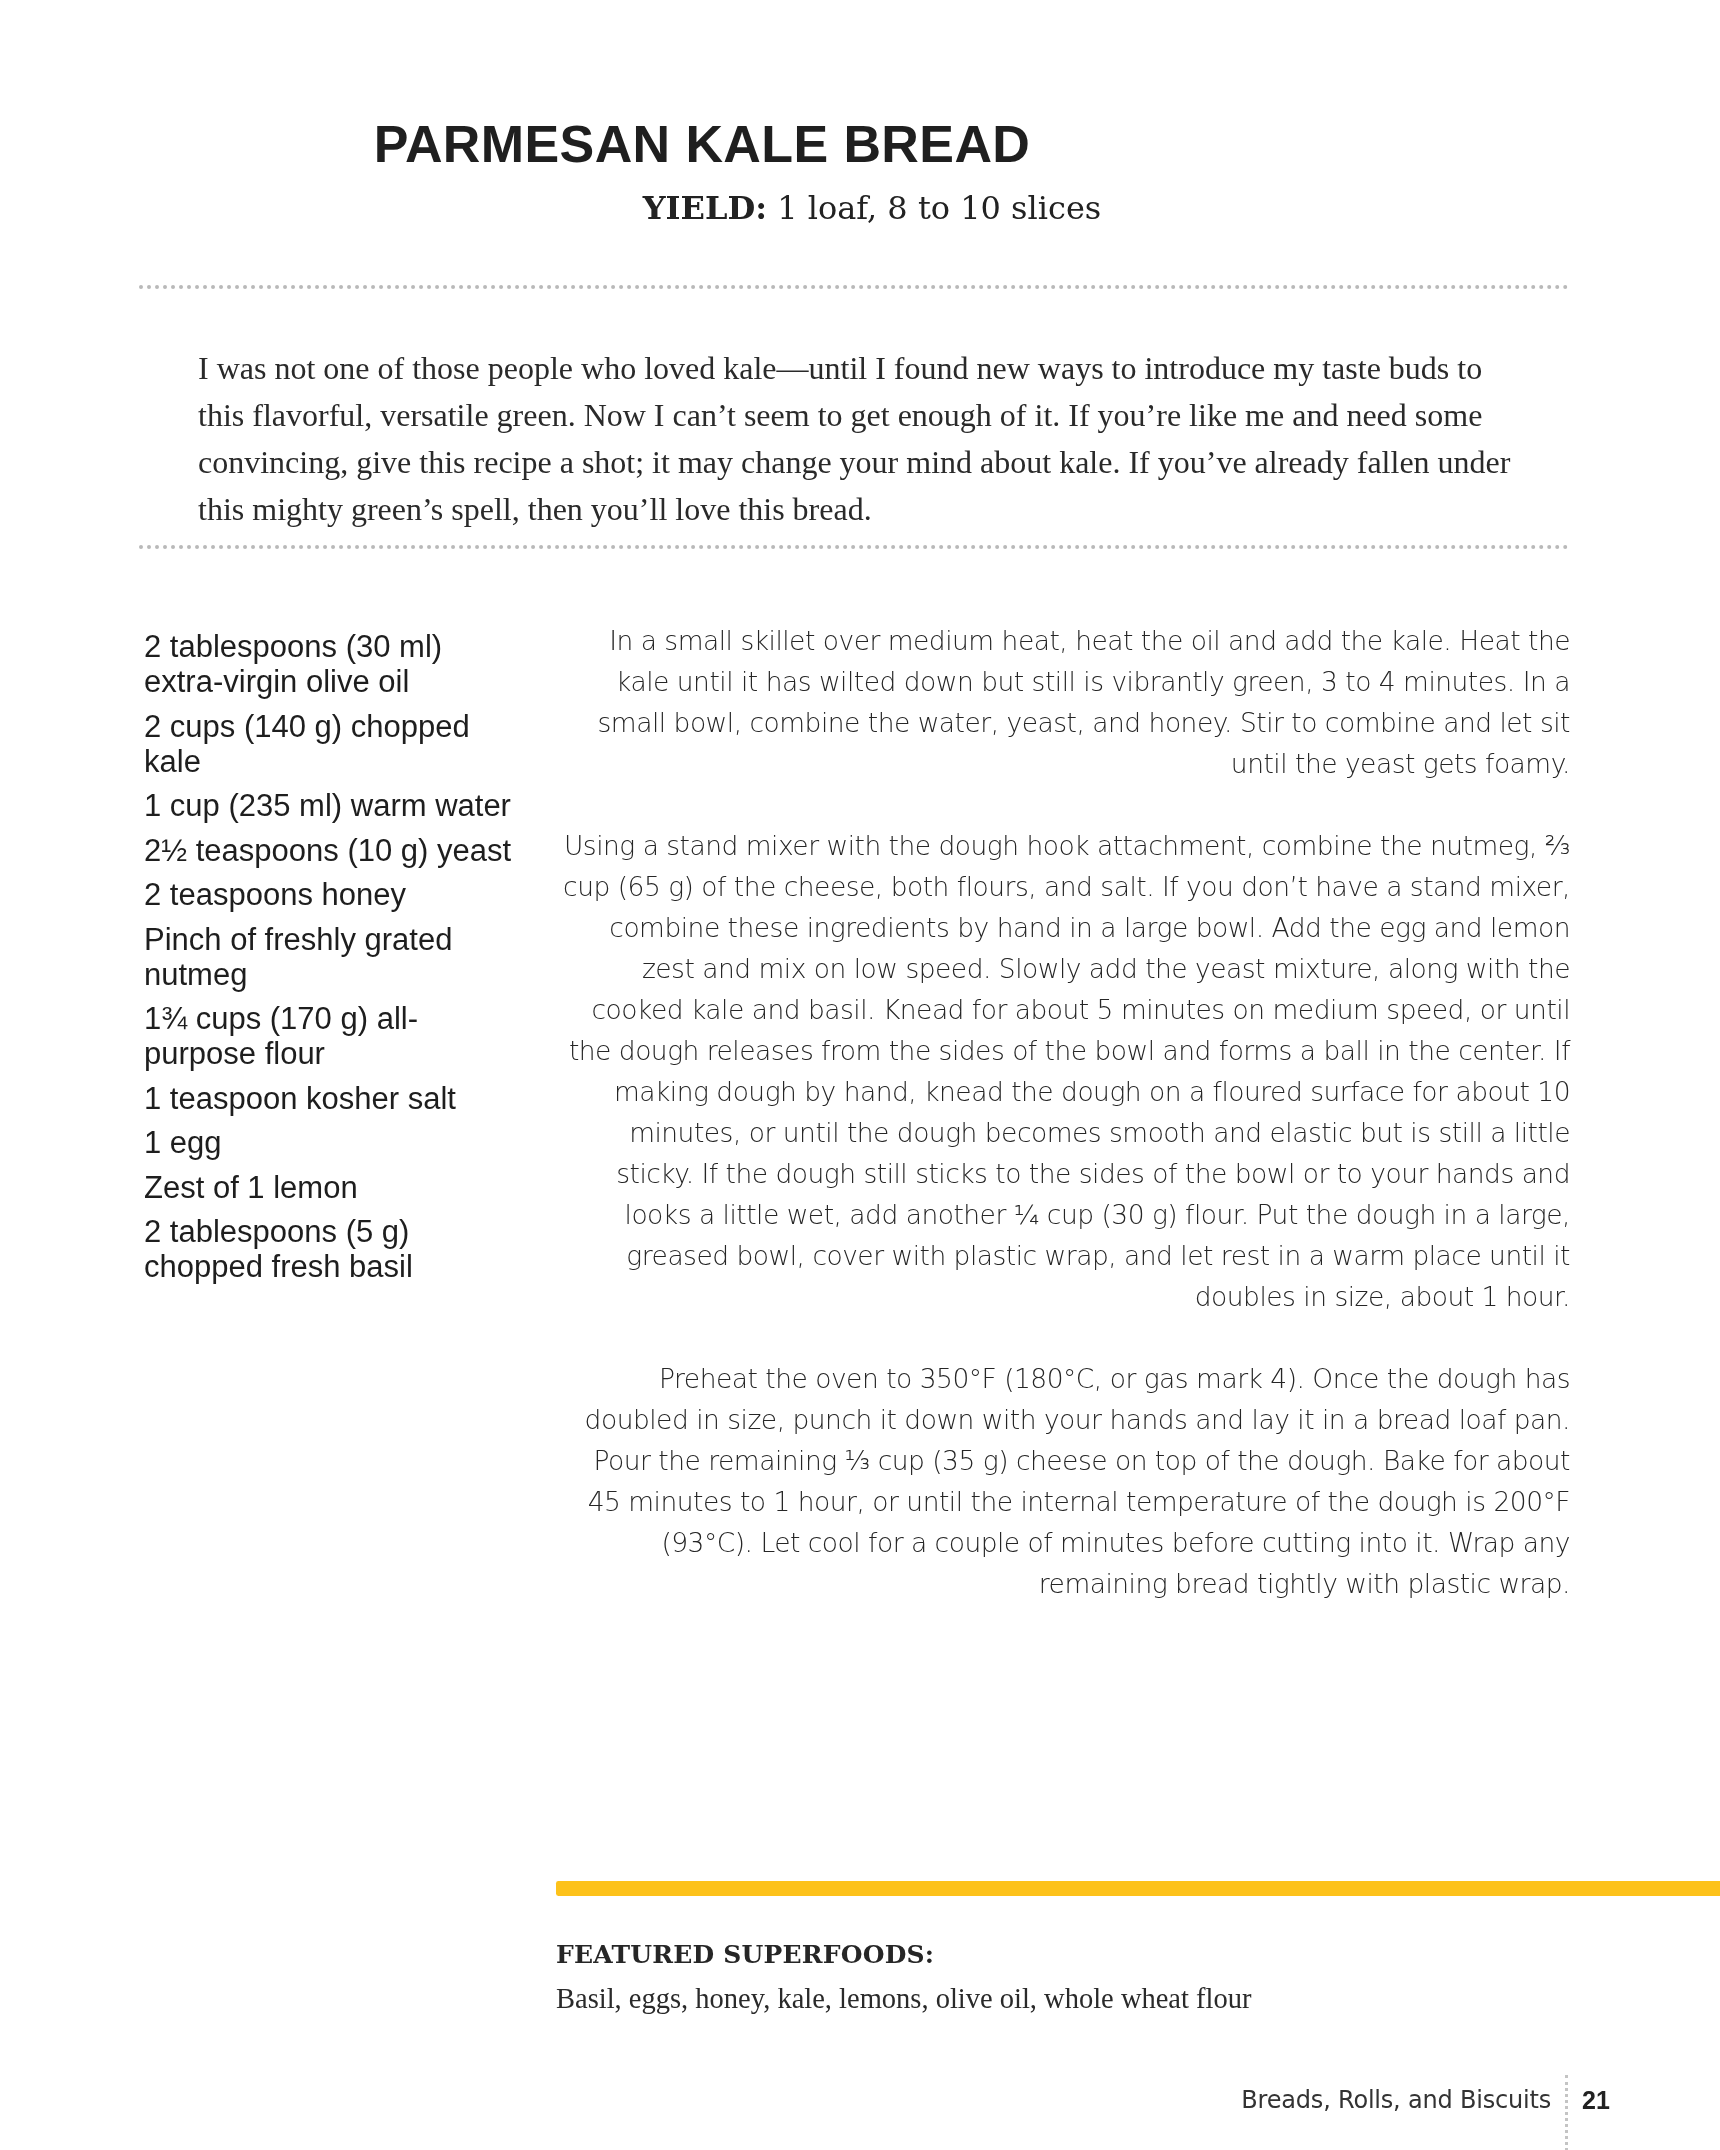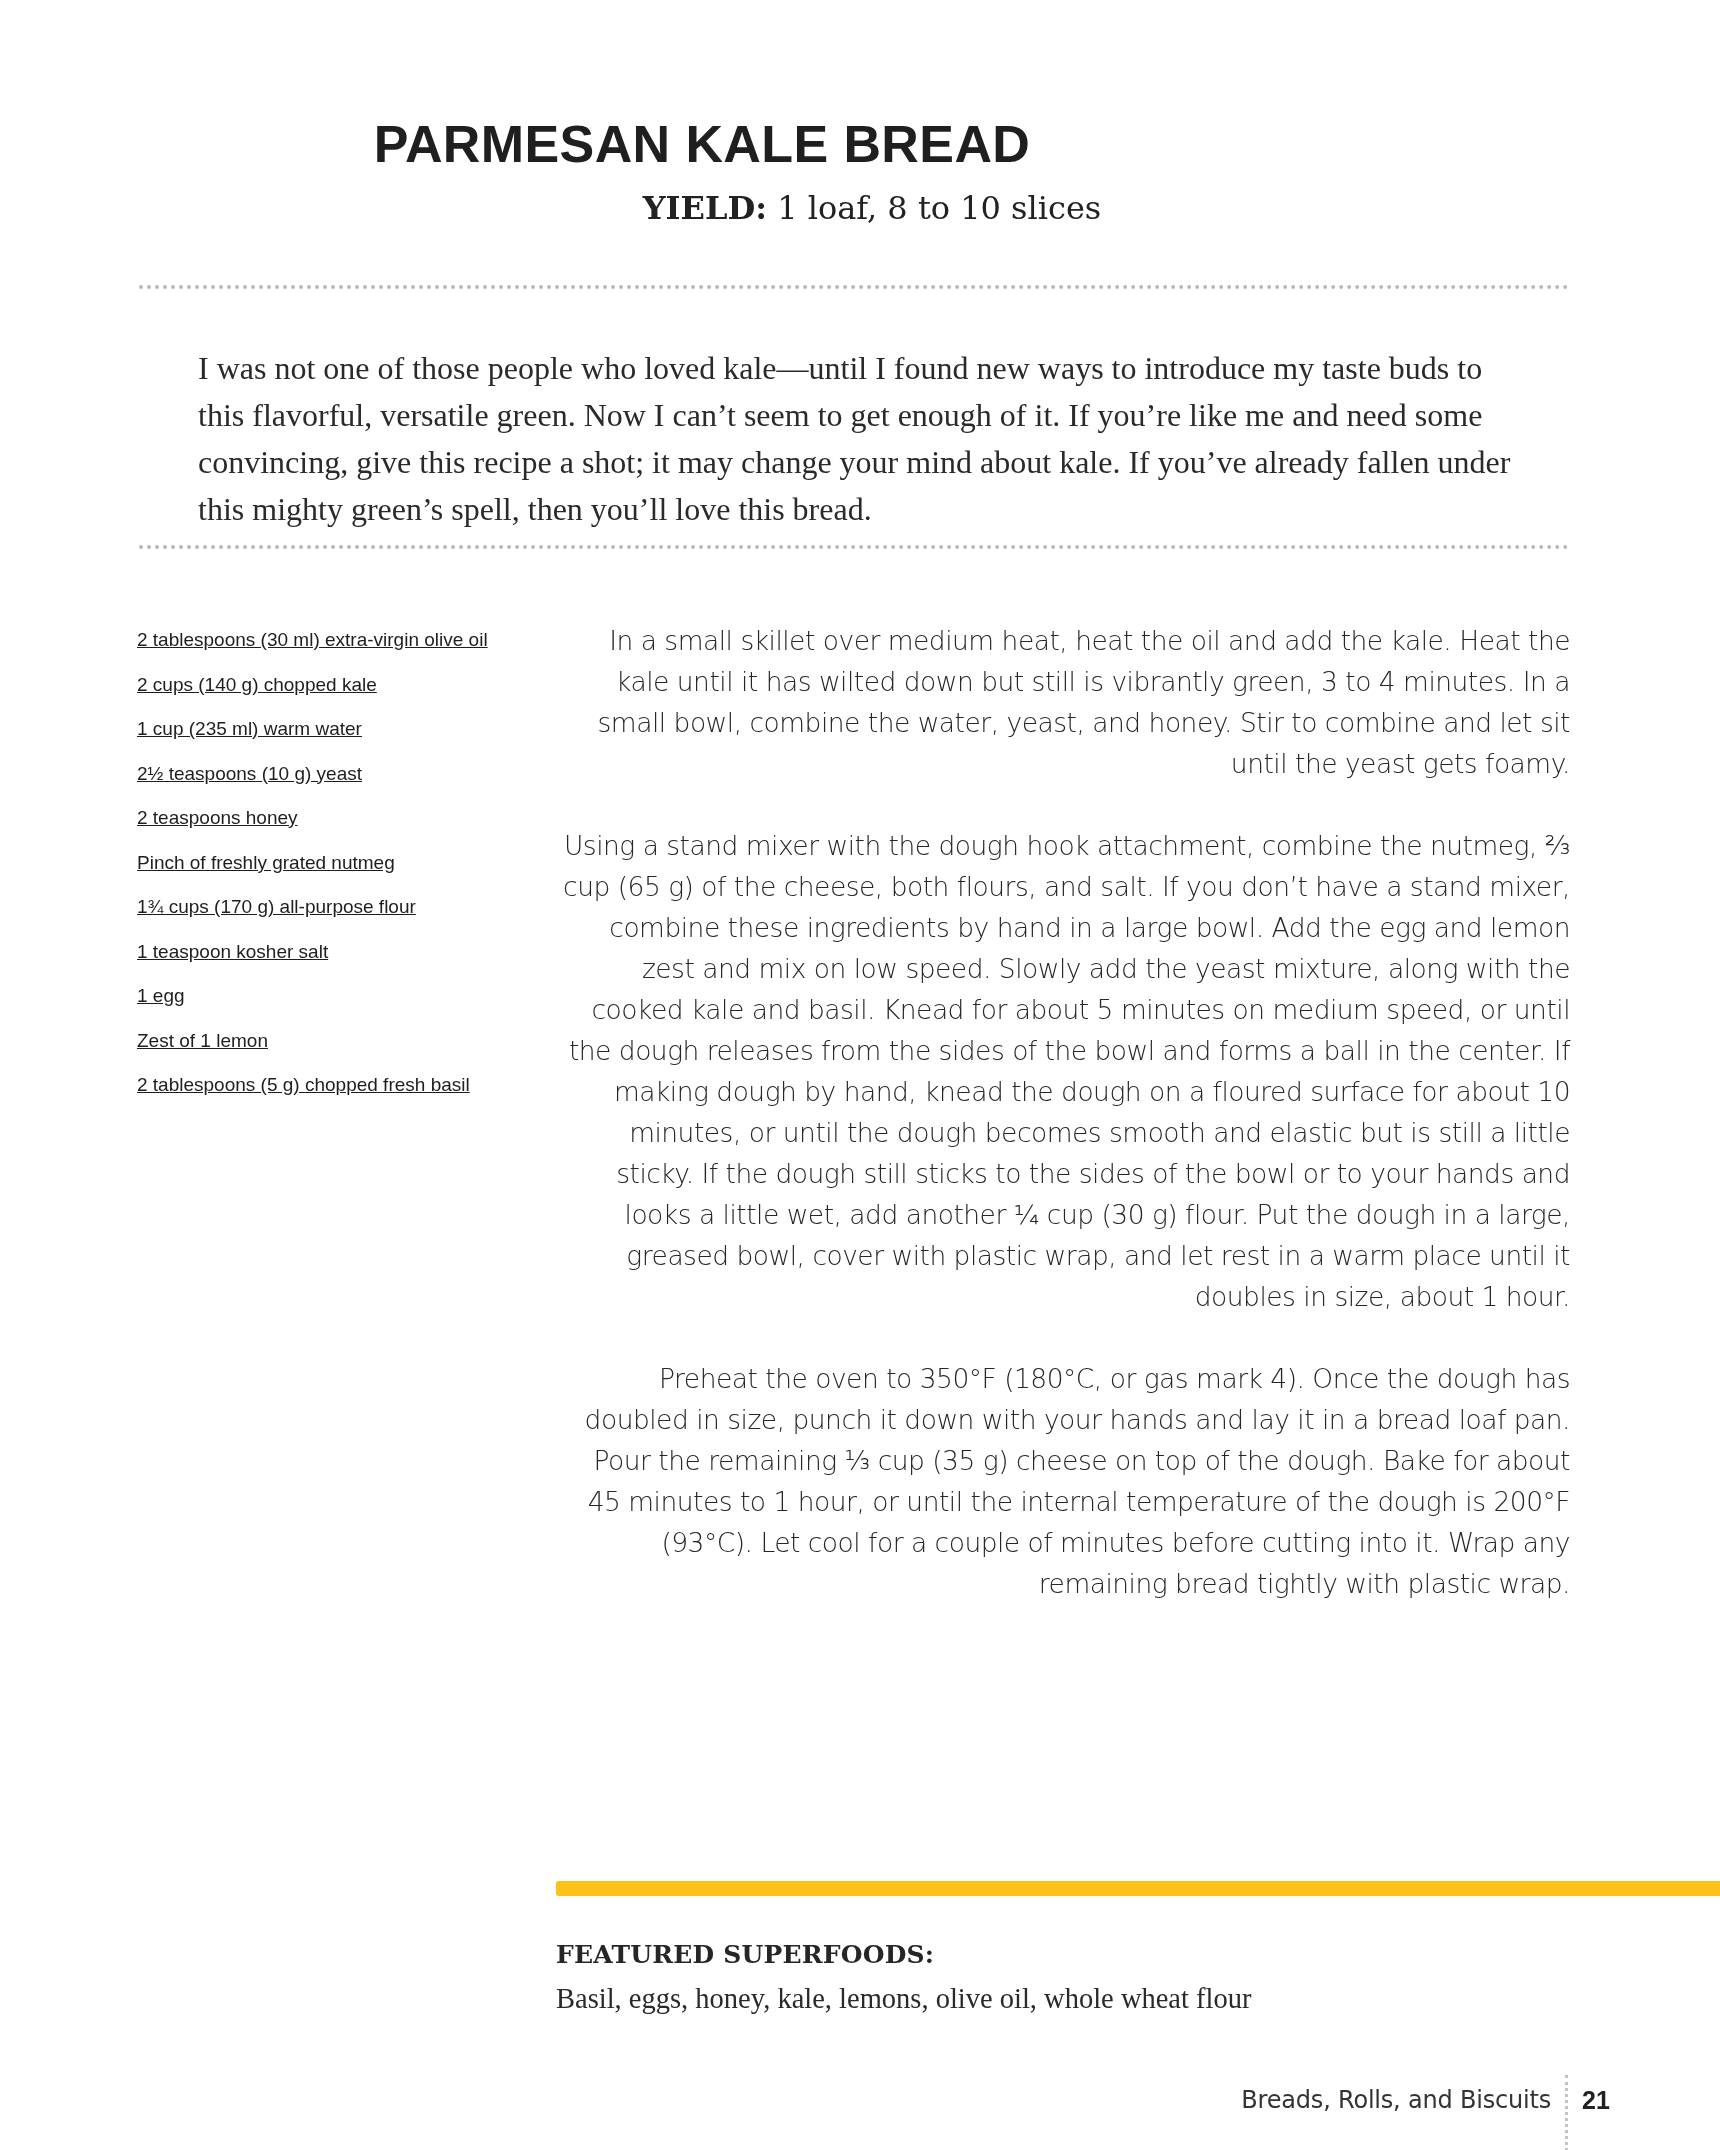--- a/index.html
+++ b/index.html
@@ -22,22 +22,22 @@
     position: absolute; left: 139px; width: 1430px; height: 0;
     border-top: 4px dotted #b9b9b9;
   }
   .intro {
     position: absolute; left: 198px; top: 313px; width: 1323px;
     font-family: "Liberation Serif", serif; font-size: 32px; line-height: 47px;
     color: #2a2a2a;
   }
   .ingredients {
     position: absolute; left: 137px; top: 622px; width: 372px;
-    list-style: none; margin: 0; padding: 0;
-    font-family: "Liberation Sans", sans-serif; font-size: 19px; line-height: 35px; color: #1e1e1e; text-decoration: underline;
+    list-style: none; margin: 7px; padding: 0;
+    font-family: "Liberation Sans", sans-serif; font-size: 31px; line-height: 35px; color: #1e1e1e;
   }
   .ingredients li { margin: 0 0 9.5px 0; }
   .directions {
     position: absolute; left: 556px; top: 620px; width: 1014px;
     font-family: "DejaVu Sans", sans-serif; font-weight: 300; font-size: 26.5px; line-height: 41px;
     color: #262626; letter-spacing: -0.5px;
   }
   .directions p { margin: 0 0 41px 0; text-align: right; }
   .yellow-bar {
     position: absolute; left: 556px; top: 1881px; width: 1164px; height: 15px;

